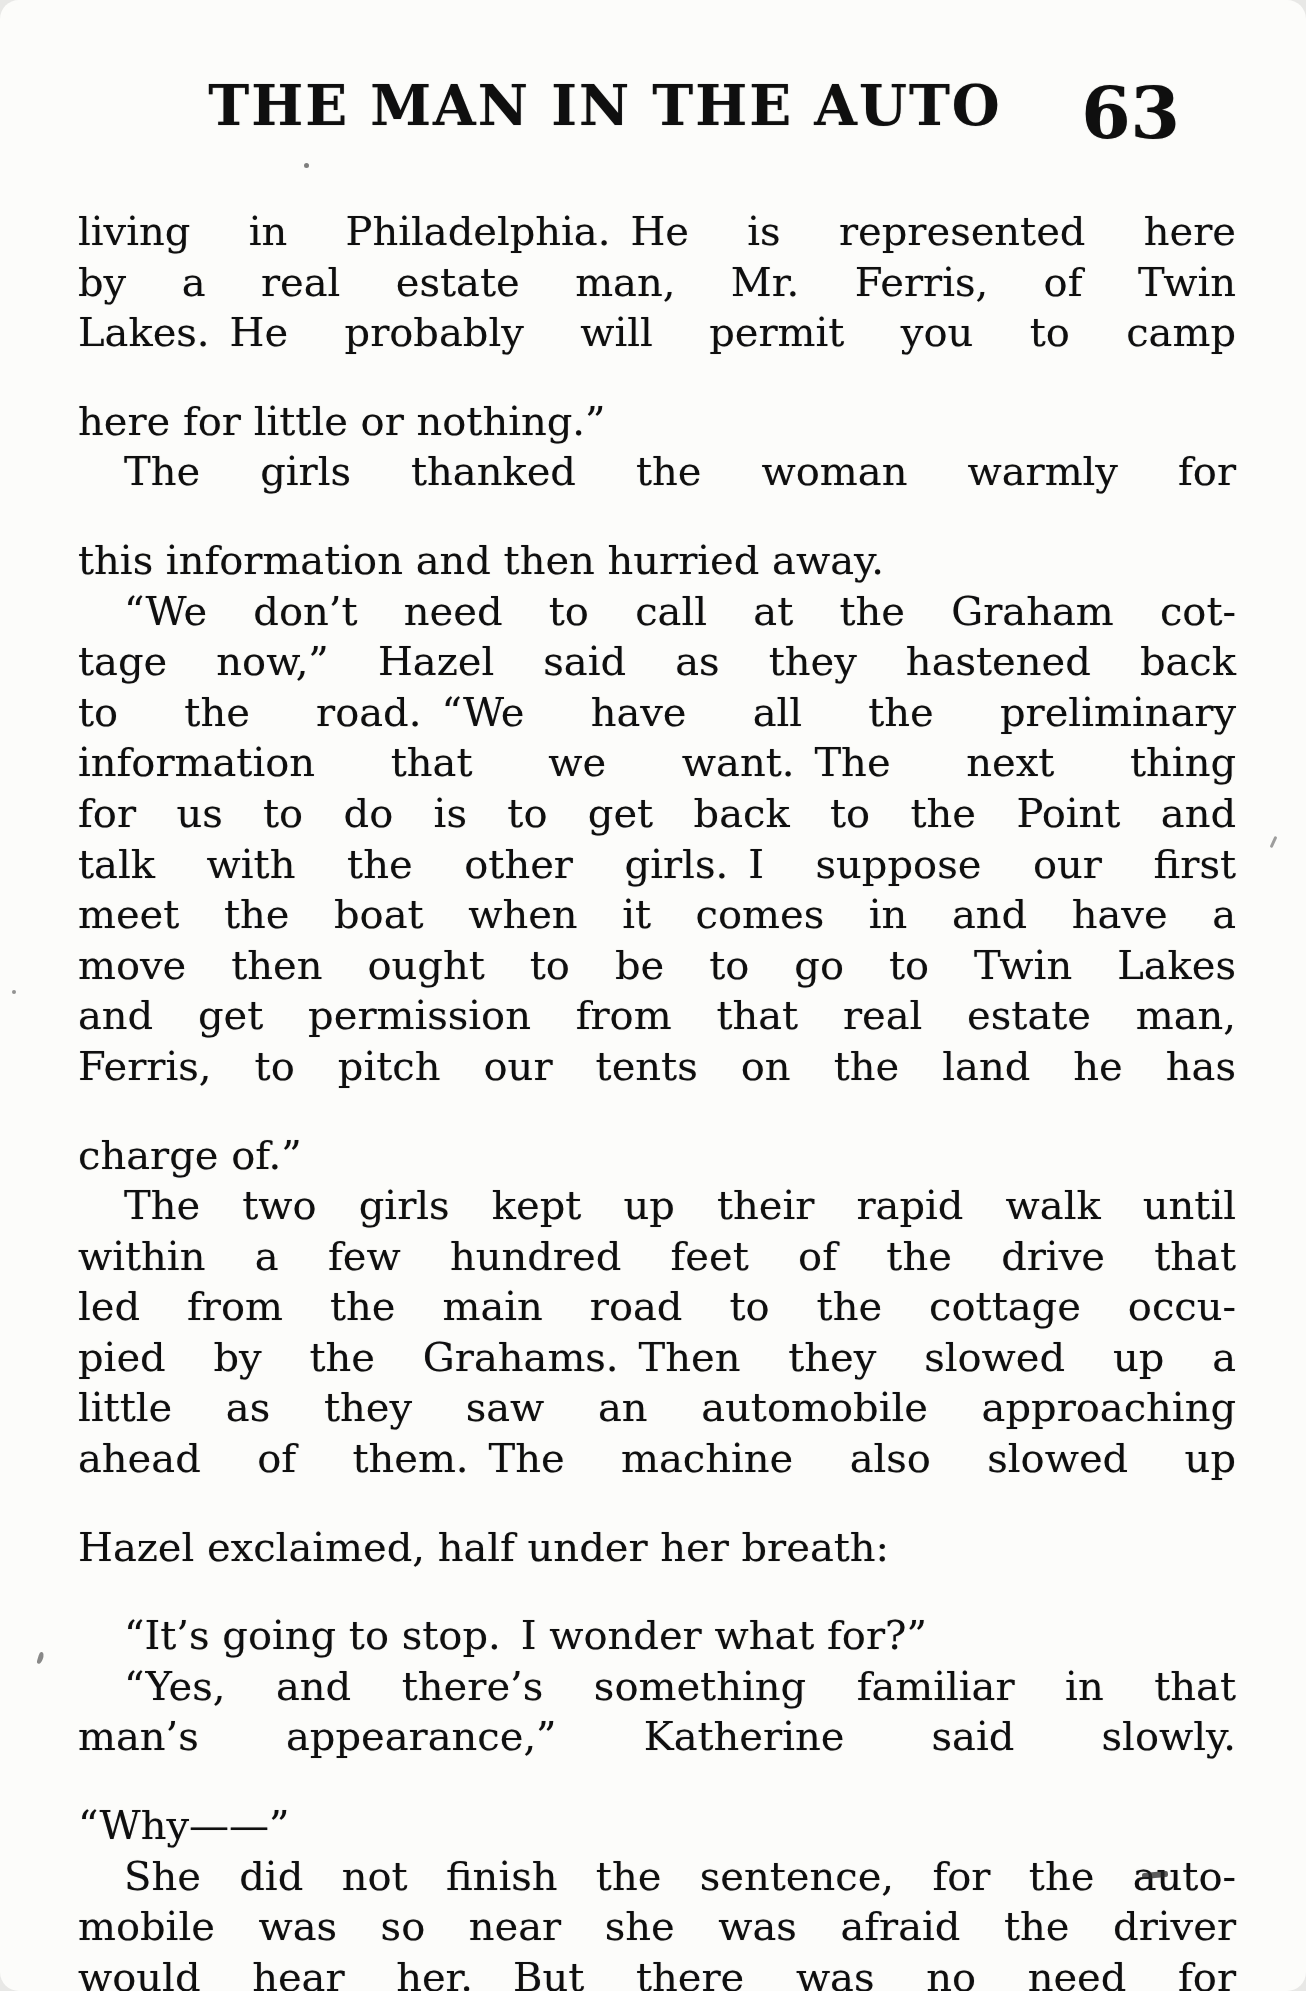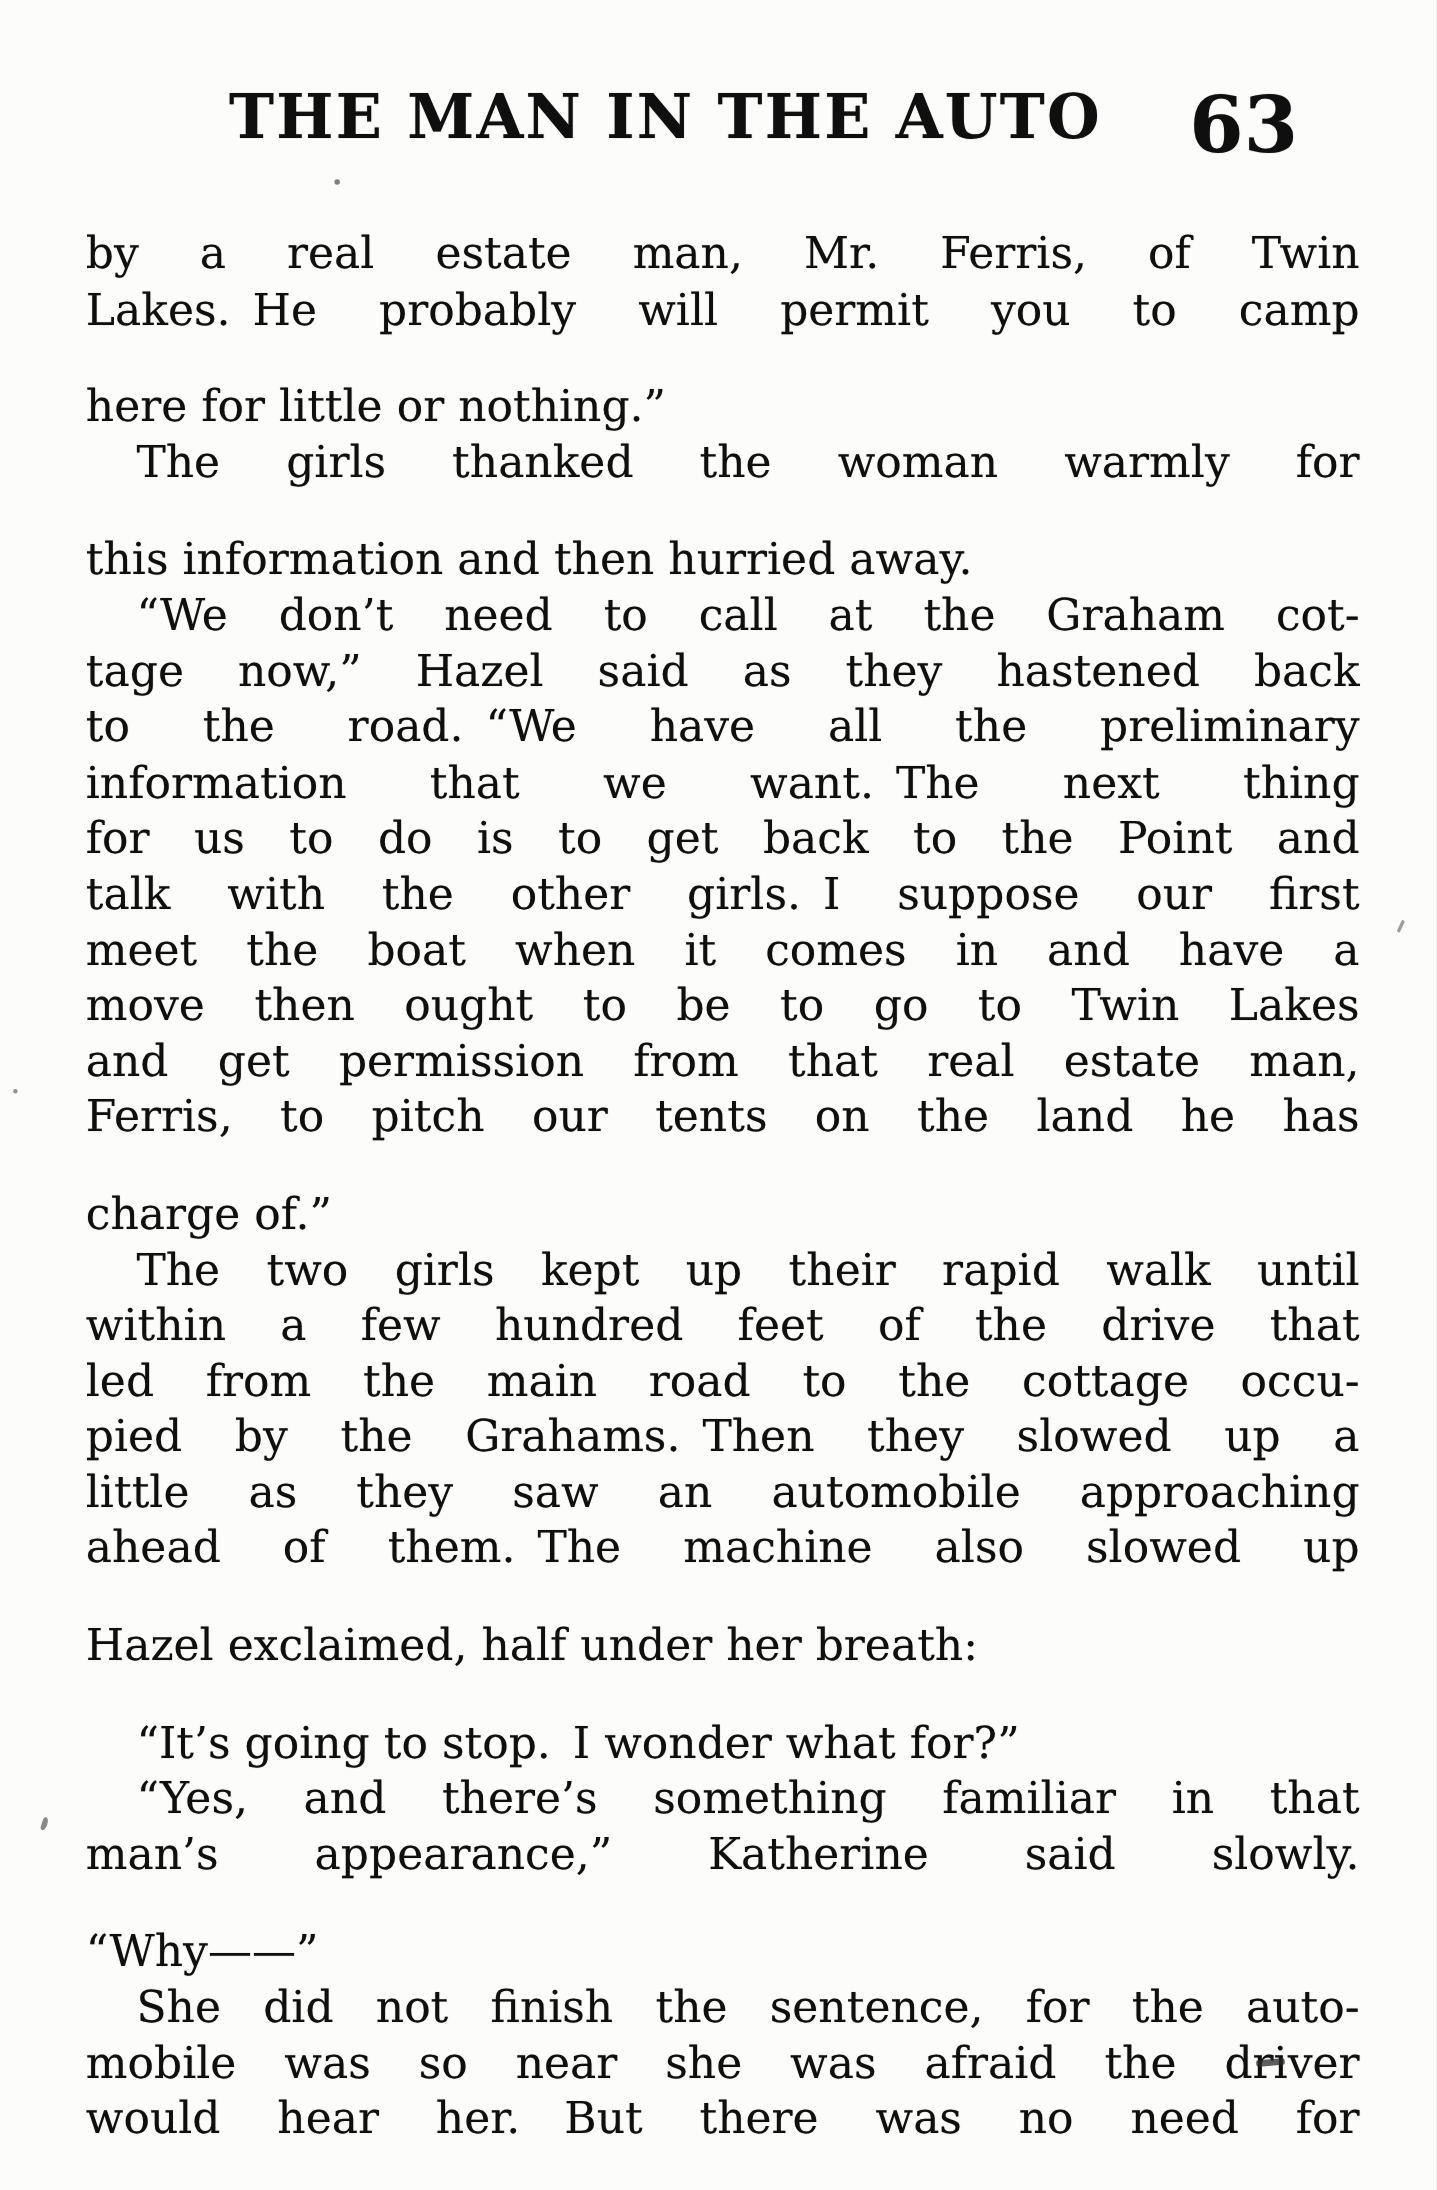--- a/index.html
+++ b/index.html
@@ -9,20 +9,21 @@
   }
   .page {
     position: relative;
     width: 1306px;
     height: 1991px;
     margin: 0 auto;
     background: #fcfcfa;
     color: #0f0f0f;
     font-family: "DejaVu Serif", "Liberation Serif", serif;
     overflow: hidden;
+    border-radius: 19px;
   }
   
   .running-head {
     position: absolute;
     top: 78px;
     left: 78px;
     width: 1158px;
     height: 72px;
   }
   .running-head .title {
@@ -83,20 +84,21 @@
 
 <div class="page">
 
   <div class="running-head">
     <div class="title">THE MAN IN THE AUTO</div>
     <div class="folio">63</div>
   </div>
 
   <div class="textblock" id="textblock">
       <div class="paragraph">
+        <div class="line">living in Philadelphia. He is represented here</div>
         <div class="line">by a real estate man, Mr. Ferris, of Twin</div>
         <div class="line">Lakes. He probably will permit you to camp</div>
         <div class="line lastline">here for little or nothing.”</div>
       </div>
       <div class="paragraph">
         <div class="line indent">The girls thanked the woman warmly for</div>
         <div class="line lastline">this information and then hurried away.</div>
       </div>
       <div class="paragraph">
         <div class="line indent">“We don’t need to call at the Graham cot-</div>

